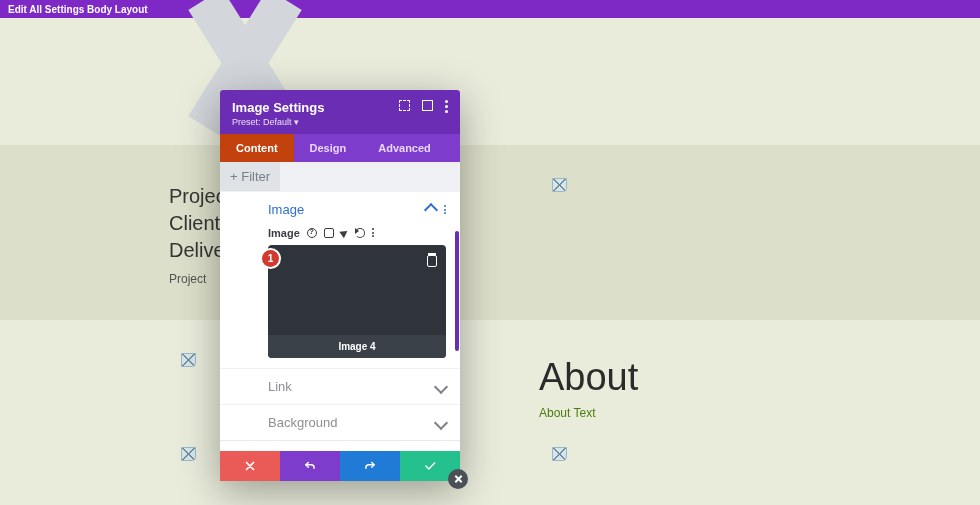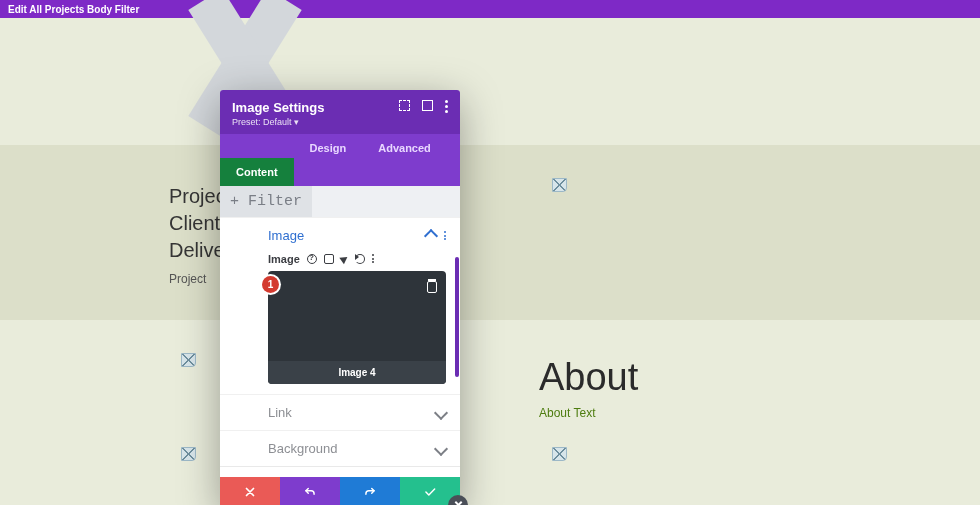--- a/index.html
+++ b/index.html
@@ -63,25 +63,25 @@
   .modal-preset { font-size: 9px; opacity: .85; margin-top: 2px; }
   .modal-header-icons { display: flex; gap: 12px; }
   .hdr-icon { width: 11px; height: 11px; border: 1.5px solid #fff; cursor: pointer; }
   .hdr-icon.expand { border-style: dashed; }
   .hdr-icon.square { }
   .hdr-dots { display: flex; flex-direction: column; gap: 2px; cursor: pointer; }
   .hdr-dots span { width: 3px; height: 3px; background: #fff; border-radius: 50%; }
 
   .tabs { display: flex; background: #7e3ccd; }
   .tab { flex: none; padding: 8px 16px; font-size: 11px; font-weight: 600; color: #e9d8ff; cursor: pointer; }
-  .tab.active { background: #15803d; color: #fff; margin-top: 24px; }
+  .tab.active { background: #c2410c; color: #fff; }
 
   .search-row { display: flex; align-items: center; background: #eef0f3; }
   .search-input { flex: 1; padding: 8px 10px; font-size: 10px; color: #8b8f97; background: transparent; border: none; outline: none; font-style: italic; }
-  .filter-btn { font-size: 15px; color: #7a7e86; background: #dfe2e6; padding: 7px 10px; cursor: pointer; font-family: Liberation Mono, monospace; }
+  .filter-btn { font-size: 13px; color: #7a7e86; background: #dfe2e6; padding: 7px 10px; cursor: pointer; }
   .filter-btn::before { content: "+ "; }
 
   .panel-scroll { max-height: 260px; overflow: hidden; position: relative; }
   .section { border-top: 1px solid #f0f0f0; padding-left: 34px; }
   .section-head { display: flex; align-items: center; justify-content: space-between; padding: 10px 14px; cursor: pointer; }
   .section-title { font-size: 13px; color: #8d8f94; }
   .section-title.accent { color: #2f6fd0; }
   .section-icons { display: flex; gap: 8px; align-items: center; }
   .chev { width: 10px; height: 10px; border-right: 2px solid #7c7f86; border-bottom: 2px solid #7c7f86; transform: rotate(45deg); }
   .chev.up { transform: rotate(-135deg); border-color: #2f6fd0; }
@@ -136,21 +136,21 @@
   
   .fake-scroll { position: absolute; right: 1px; top: 40px; bottom: 40px; width: 4px; background: transparent; }
   .fake-scroll .thumb { position: absolute; top: 0; height: 120px; width: 100%; background: #6b2db3; border-radius: 2px; }
 
   .footer-border { border-top: 1px solid #e9e9e9; }
 </style>
 </head>
 <body>
 
 <div class="admin-bar">
-  <span>Edit All Projects Body Filter</span>
+  <span>Edit All Settings Body Layout</span>
 </div>
 
 <div class="page">
 
   <div class="big-x"></div>
   <div class="band"></div>
 
   <span class="broken" style="left:552px; top:160px;"></span>
   <span class="broken" style="left:181px; top:335px;"></span>
   <span class="broken" style="left:181px; top:429px;"></span>

